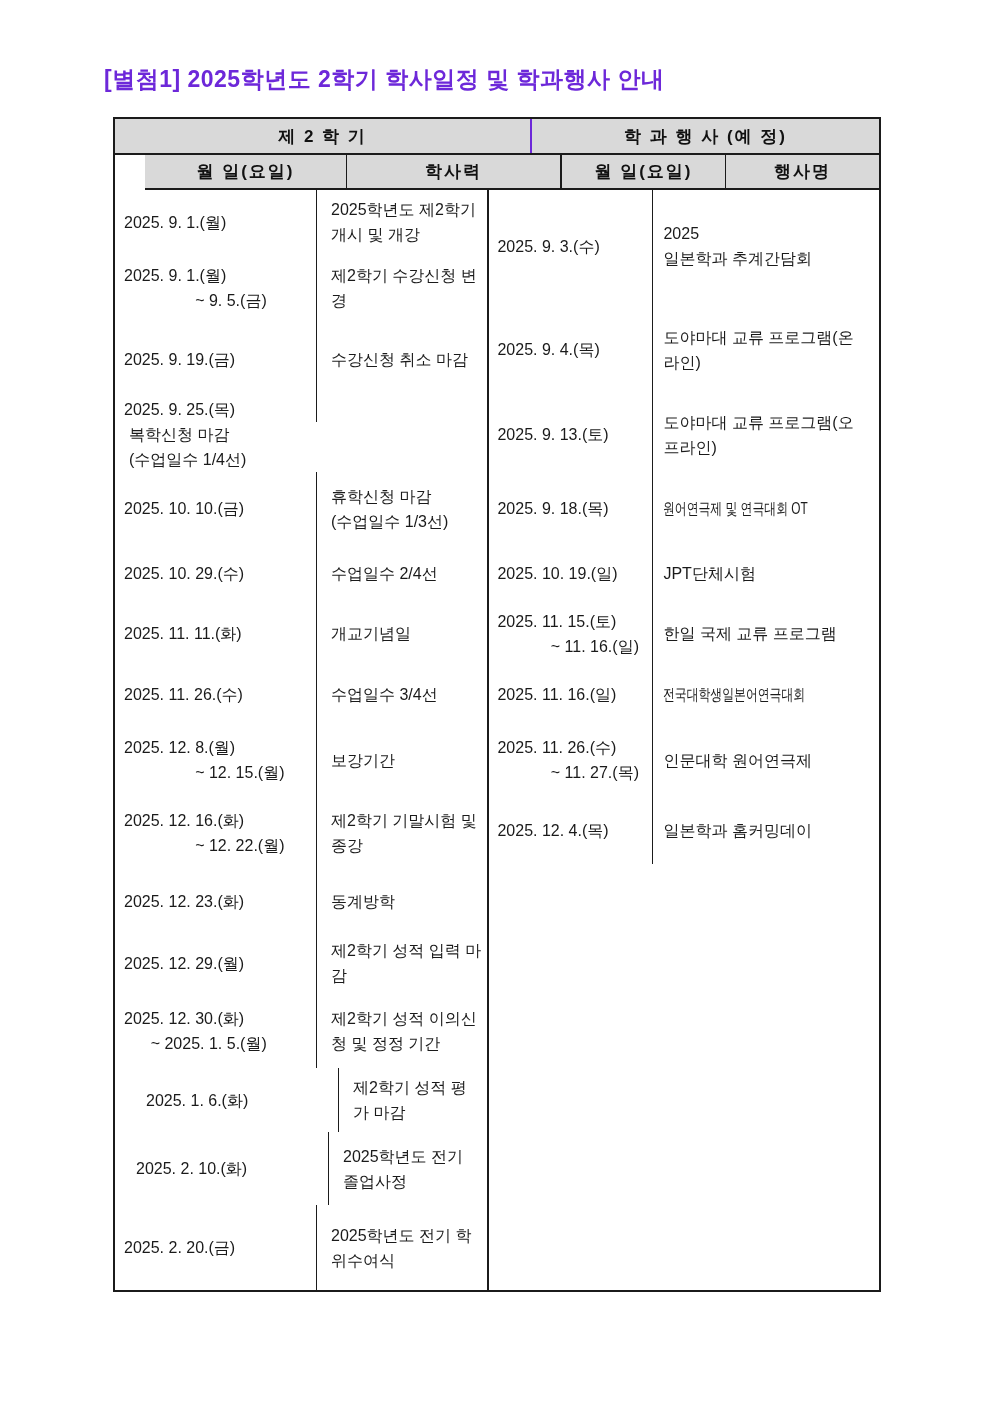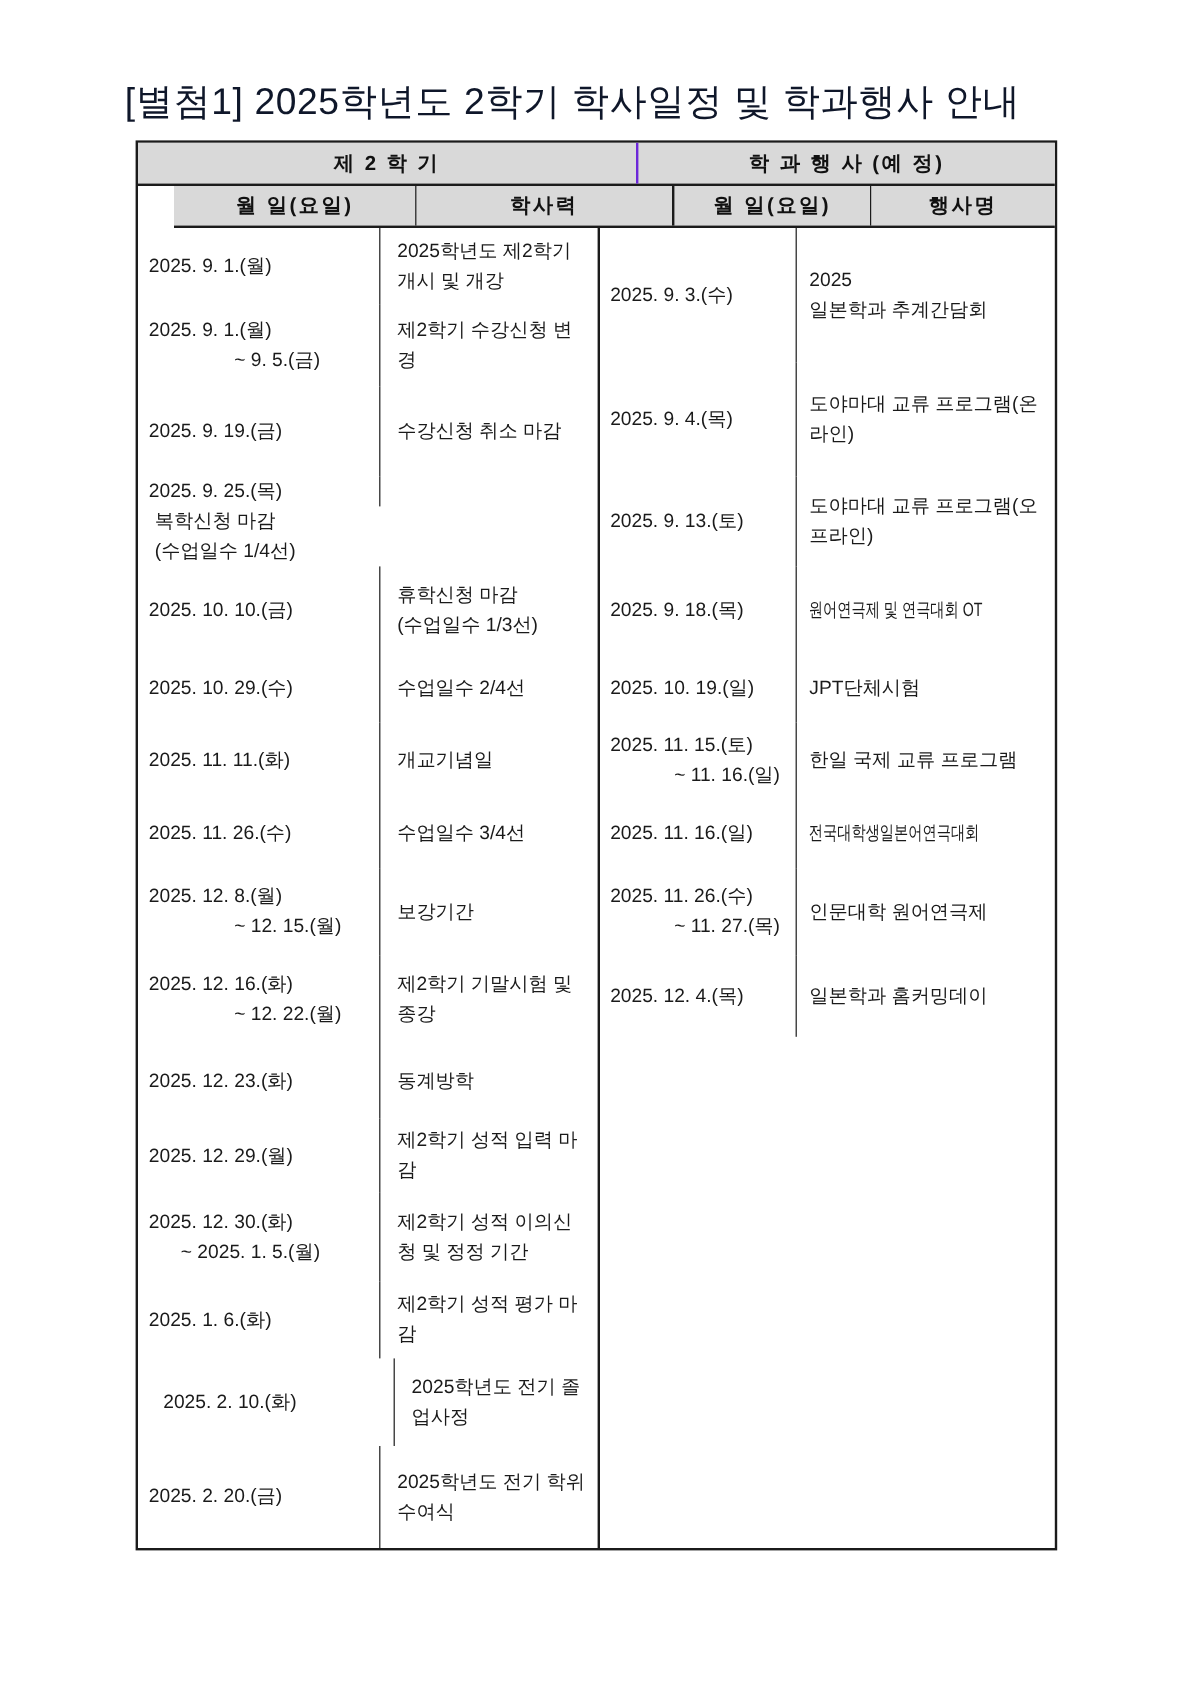--- a/index.html
+++ b/index.html
@@ -5,22 +5,22 @@
   * { margin: 0; padding: 0; box-sizing: border-box; }
   html, body { background: #ffffff; }
   body {
     width: 992px; height: 1403px;
     position: relative;
     font-family: "Liberation Sans", "DejaVu Sans", sans-serif;
     color: #1a1a1a;
   }
   .title {
     position: absolute; left: 104px; top: 64px;
-    font-size: 31px; font-weight: normal; letter-spacing: 0.5px;
-    color: #0f172a;
+    font-size: 23px; font-weight: bold; letter-spacing: 0.5px;
+    color: #6d28d9;
     white-space: nowrap;
   }
   .cal-table {
     position: absolute; left: 113px; top: 117px;
     width: 768px;
     border: 2px solid #1b1b1b;
     background: #fff;
   }
   
   .header-row1 { display: flex; height: 36px; background: #d9d9d9; border-bottom: 2px solid #1b1b1b; }
@@ -42,21 +42,21 @@
   .half-right { flex: 1; }
   .row { display: flex; align-items: stretch; }
   .cell {
     display: flex; flex-direction: column; justify-content: center;
     font-size: 16px; line-height: 25px;
     white-space: pre-wrap;
   }
   .half-left  .date    { width: 202px; border-right: 1px solid #1b1b1b; padding-left: 9px; }
   .half-left  .content { flex: 1; padding-left: 14px; padding-right: 6px; }
   .half-right .date    { width: 164px; border-right: 1px solid #1b1b1b; padding-left: 8px; }
-  .half-right .content { flex: 1; padding-left: 10px; padding-right: 9px; }
+  .half-right .content { flex: 1; padding-left: 10px; padding-right: 20px; }
   .row.no-divider .date { border-right: none; }
   .condensed {
     display: inline-block;
     transform: scaleX(0.74);
     transform-origin: 0 50%;
     white-space: nowrap;
   }
 </style>
 </head>
 <body>
@@ -140,21 +140,21 @@
     <div class="cell date">2025. 12. 29.(월)</div>
     <div class="cell content">제2학기 성적 입력 마감</div>
   </div>
 
   <div class="row" style="height: 74px;">
     <div class="cell date">2025. 12. 30.(화)
       ~ 2025. 1. 5.(월)</div>
     <div class="cell content">제2학기 성적 이의신청 및 정정 기간</div>
   </div>
 
-  <div class="row" style="height: 64px;">
+  <div class="row" style="height: 64px; padding-left: 22px;">
     <div class="cell date">2025. 1. 6.(화)</div>
     <div class="cell content">제2학기 성적 평가 마감</div>
   </div>
 
   <div class="row" style="height: 73px; margin-left: 12px;">
     <div class="cell date">2025. 2. 10.(화)</div>
     <div class="cell content">2025학년도 전기 졸업사정</div>
   </div>
 
   <div class="row" style="height: 85px;">

